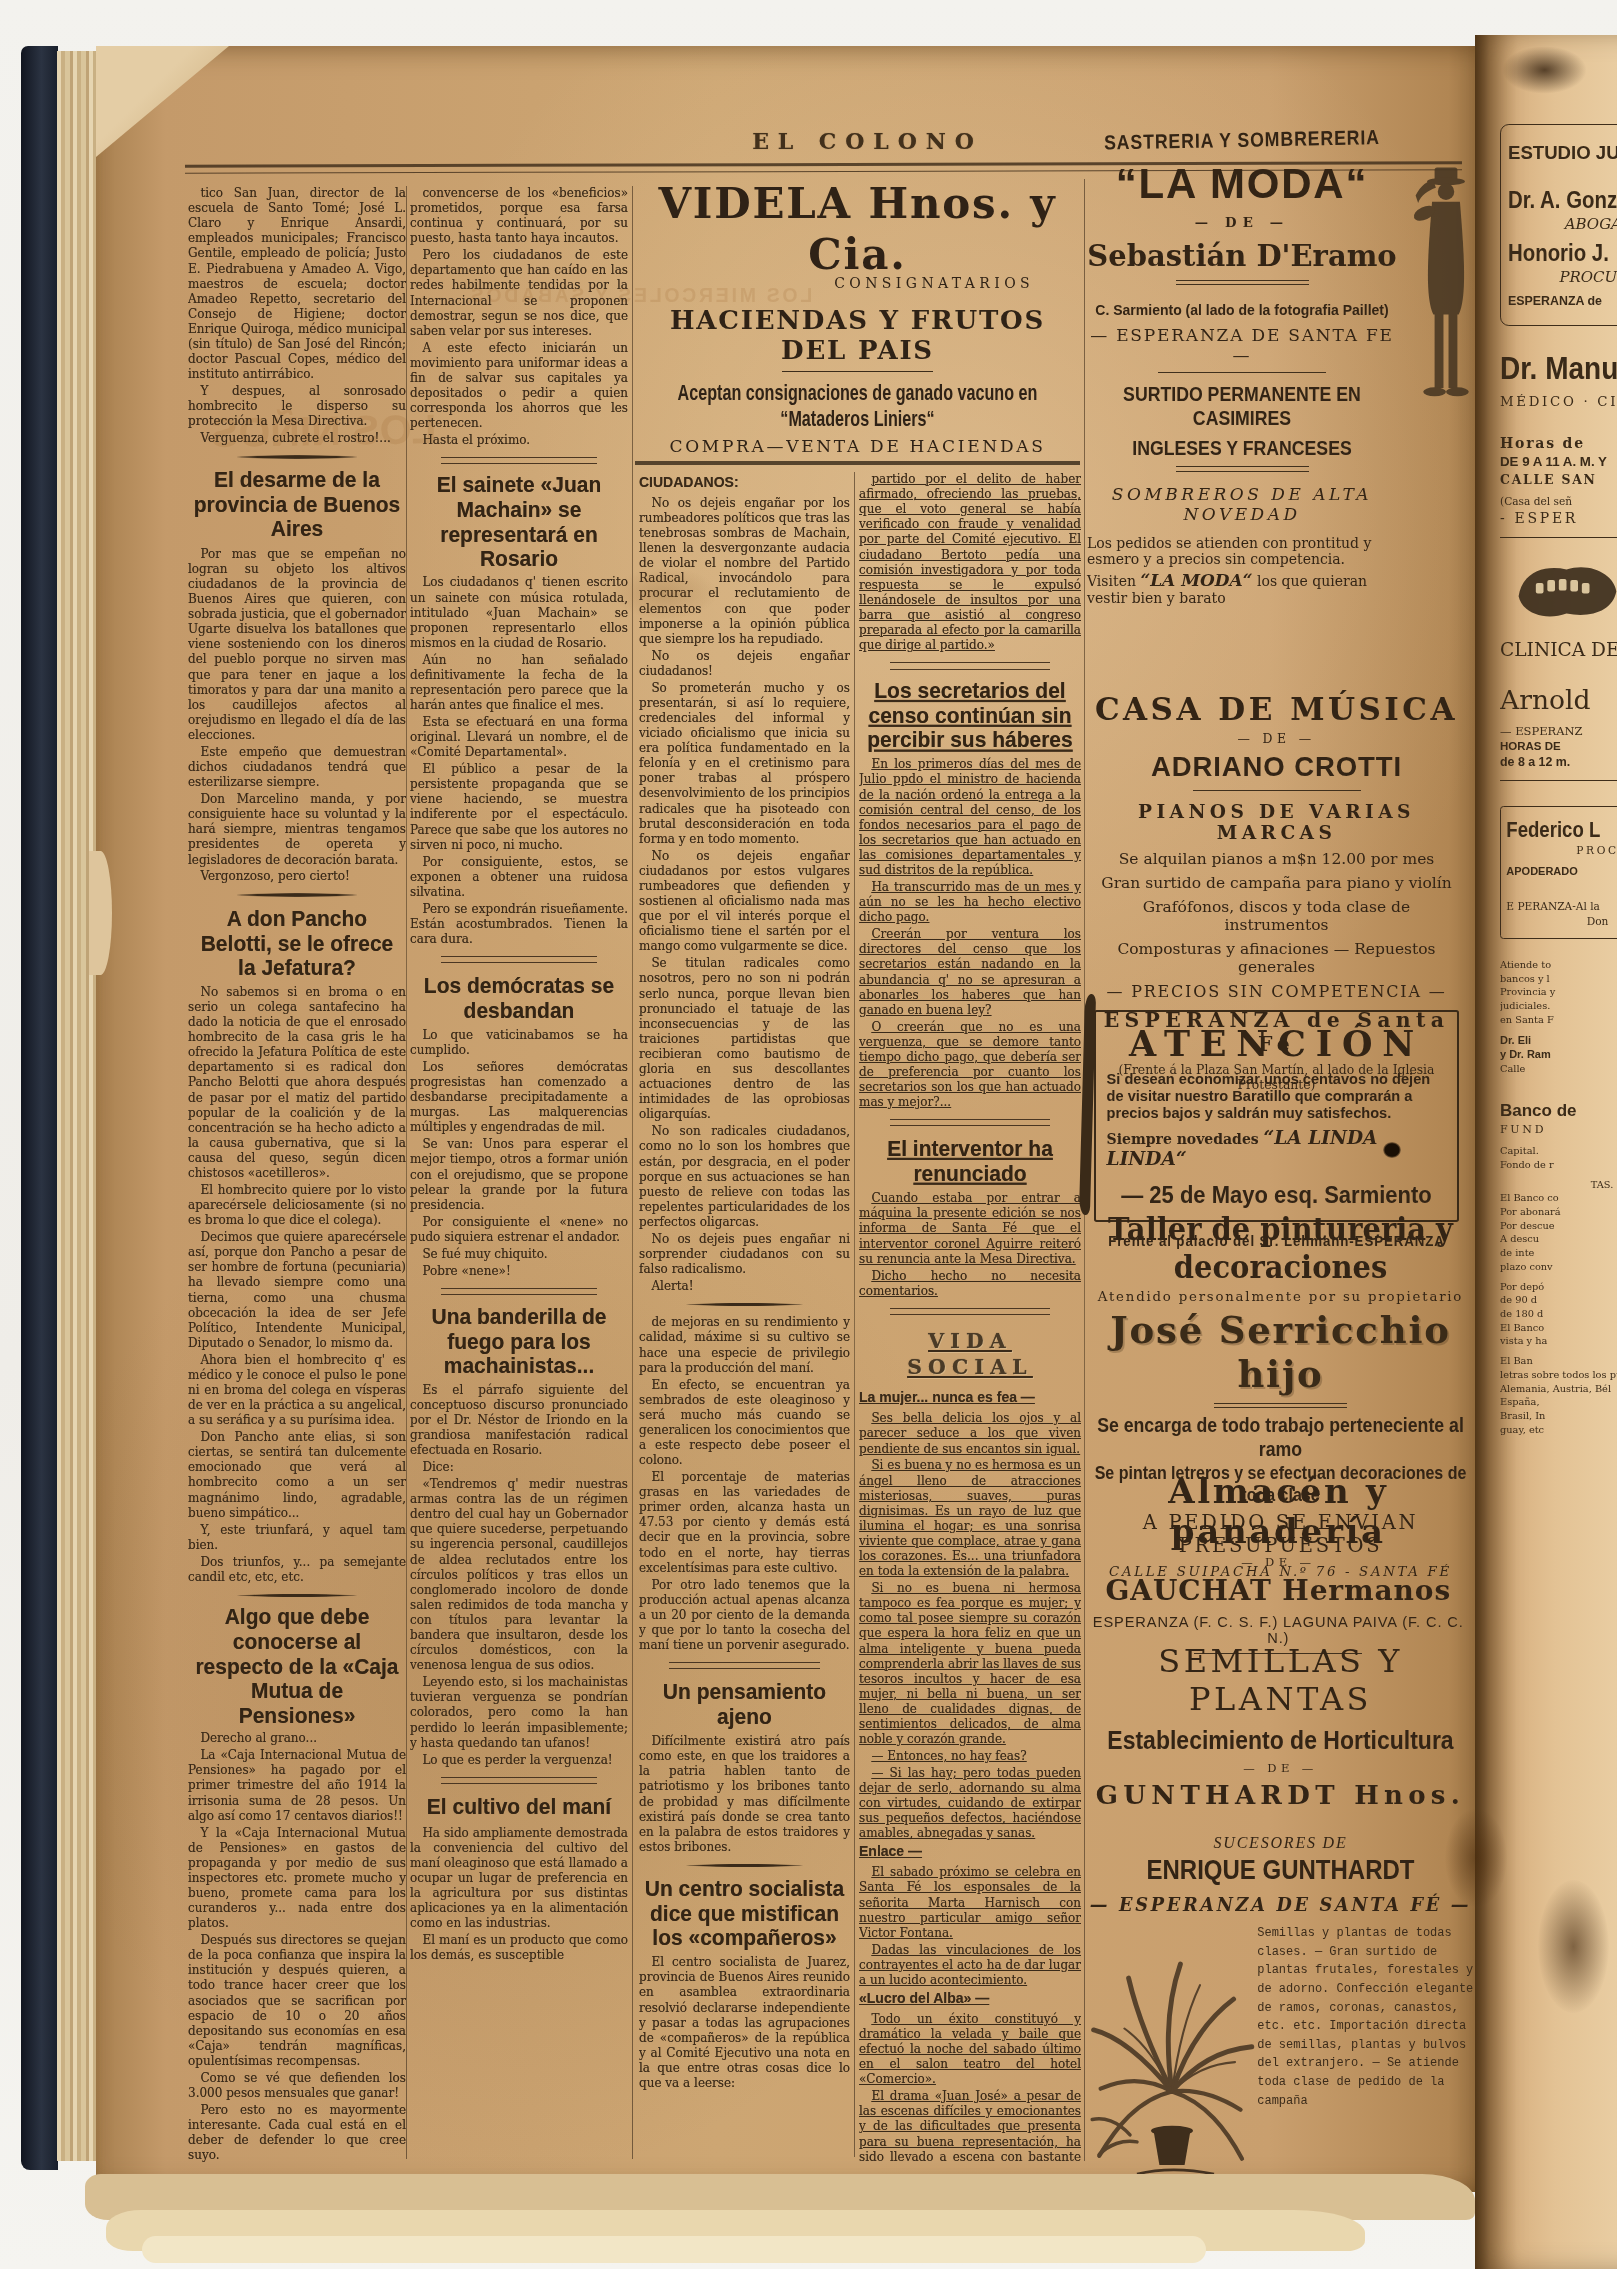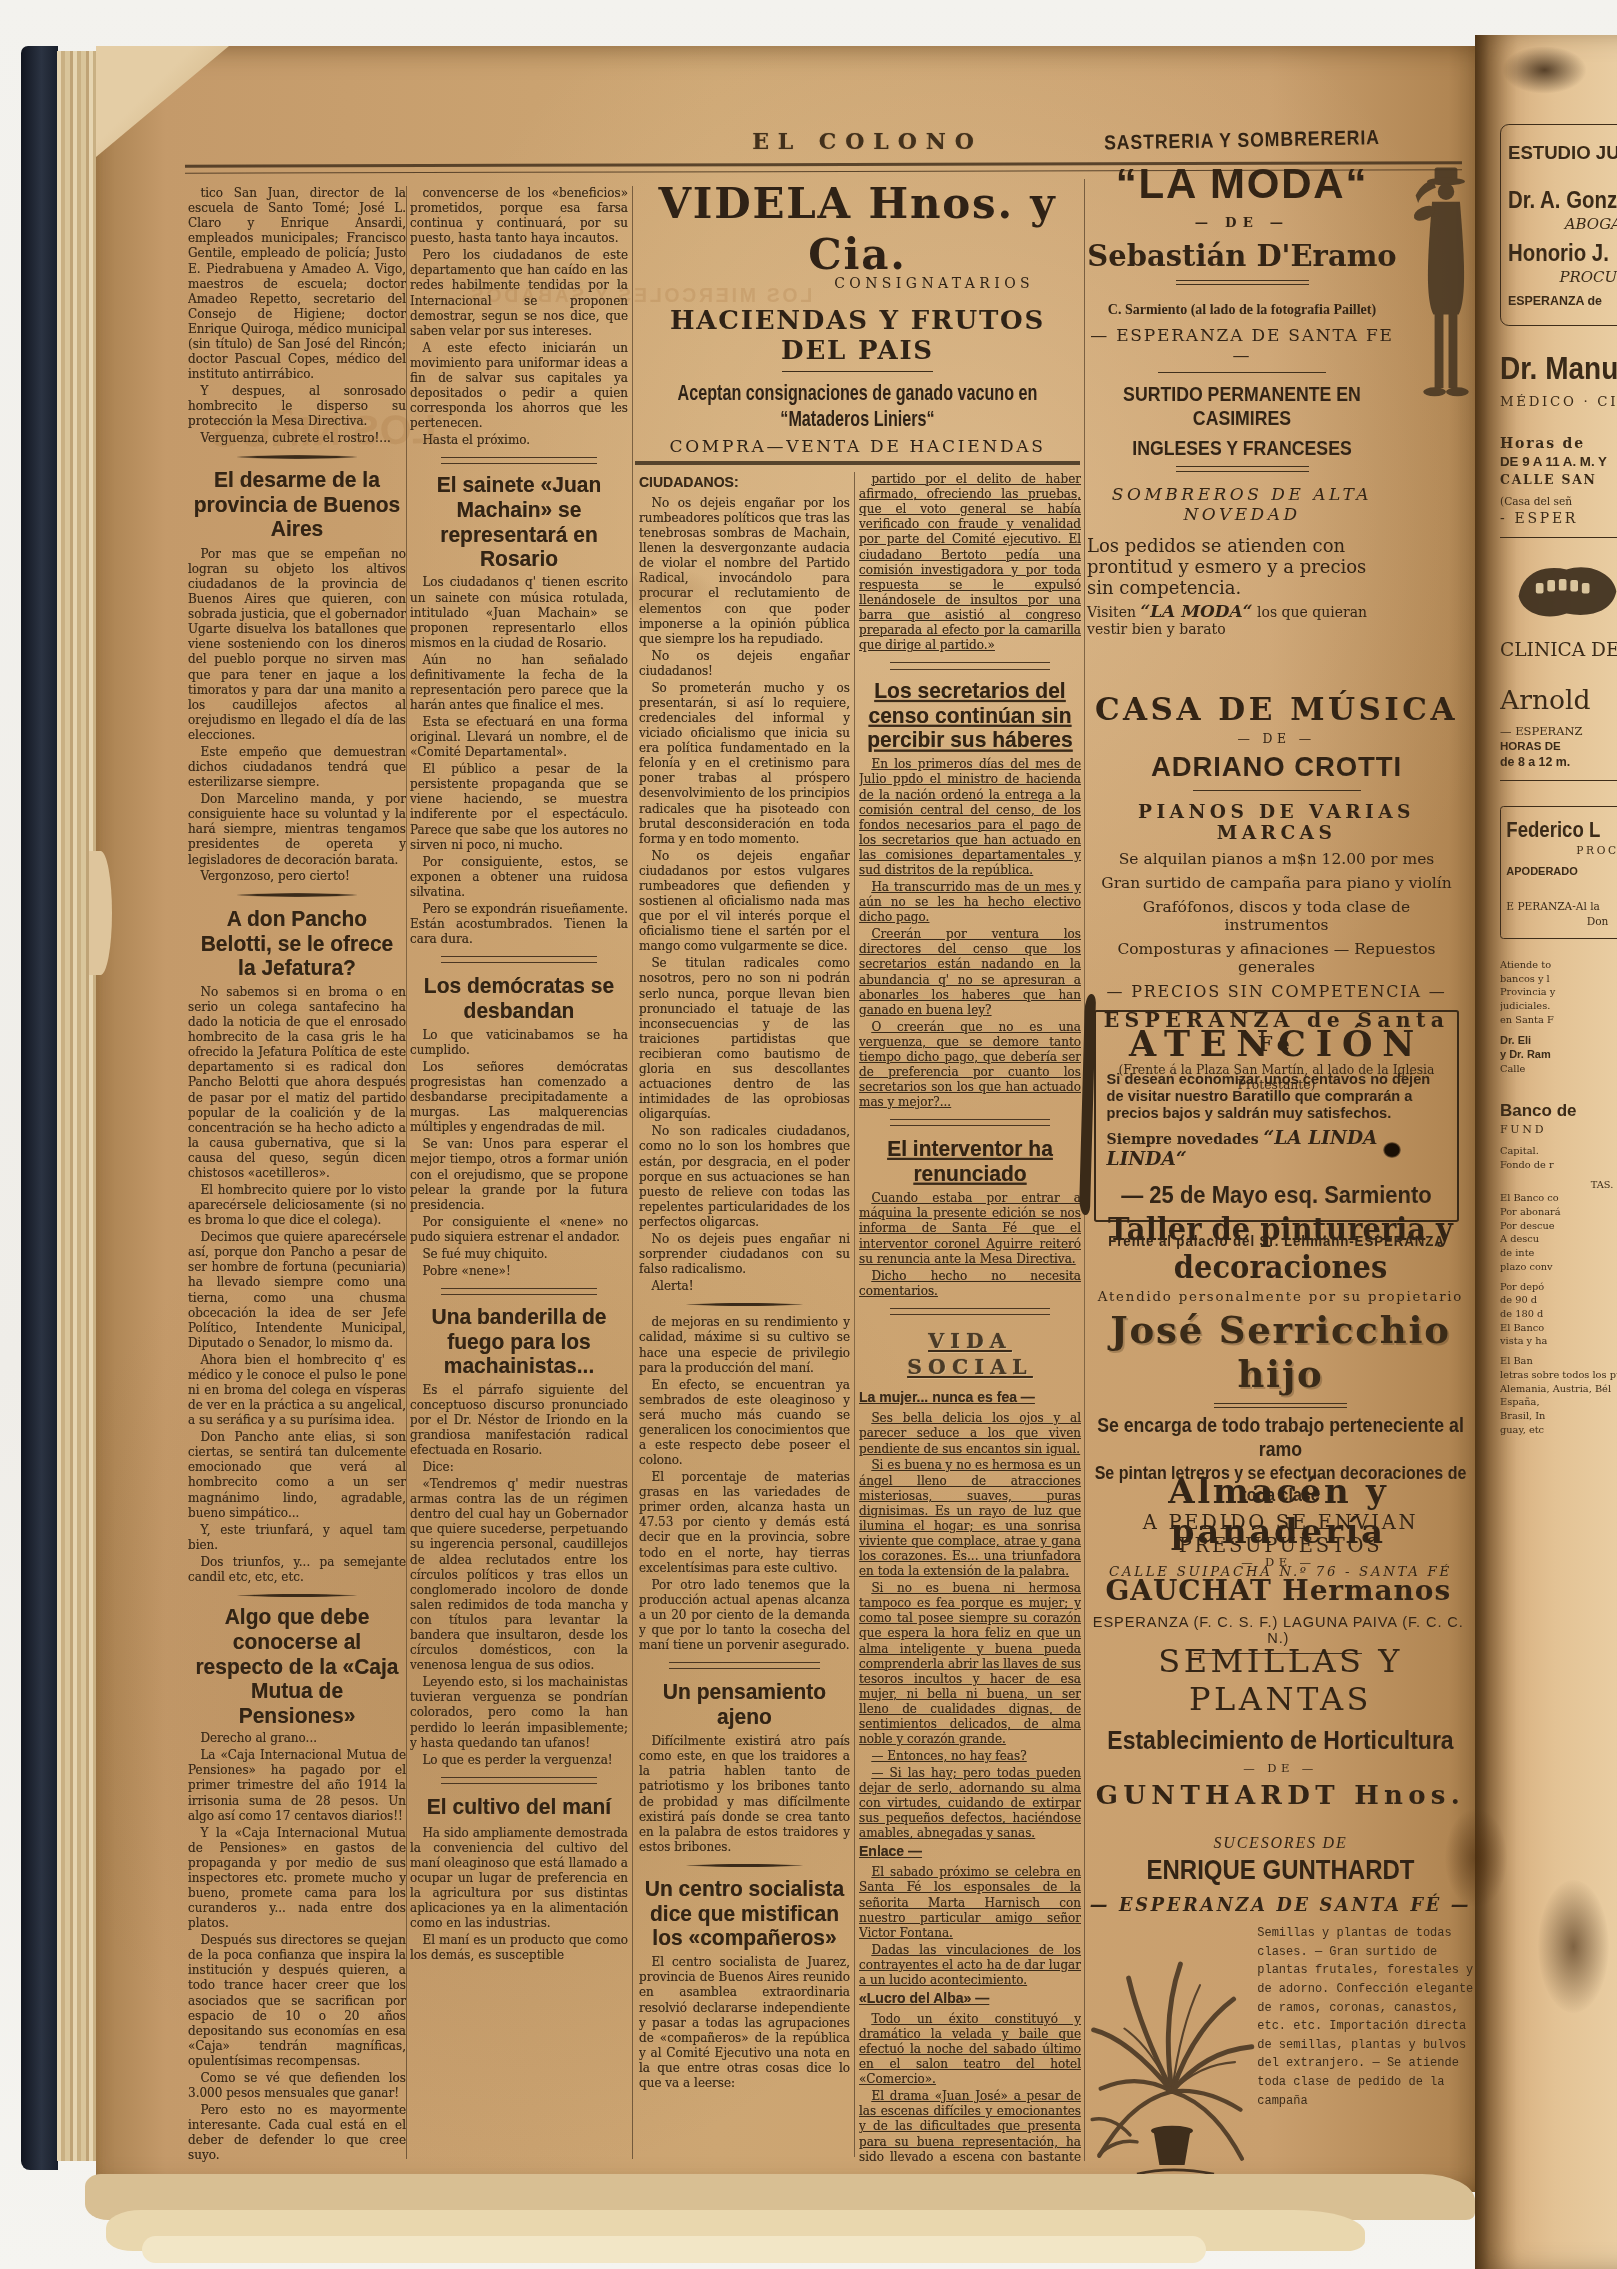--- a/index.html
+++ b/index.html
@@ -85,25 +85,25 @@
   #ad-col{left:991px;top:35px;width:387px;height:2084px;overflow:visible;color:#33241566;color:#332415;}
   .ad{position:absolute;text-align:center;}
   .rs{height:3.5px;width:133px;margin:7px auto;border-top:0.9px solid #40301d;border-bottom:0.9px solid #40301d;}
   .rt{height:1.8px;width:168px;margin:7px auto;border-top:1.8px solid #40301d;}
 
   #ad-lamoda{left:0;top:49px;width:310px;}
   .lm-arc{font-family:"Liberation Sans",sans-serif;font-weight:bold;font-size:17.7px;letter-spacing:0.9px;transform:scaleY(1.15) rotate(-1deg);}
   .lm-title{font-family:"Liberation Sans",sans-serif;font-weight:bold;font-size:42px;letter-spacing:1.8px;margin-top:8.9px;transform:scaleY(1.02);}
   .lm-de{font-size:13.3px;letter-spacing:6.2px;margin-top:7px;font-weight:bold;}
   .lm-owner{font-weight:bold;font-size:29px;margin-top:8.9px;transform:scaleY(1.05);}
-  .lm-addr{font-family:Liberation Serif, serif;font-weight:bold;font-size:14px;margin-top:17px;transform:scaleY(1.05);}
+  .lm-addr{font-family:Liberation Sans, sans-serif;font-weight:bold;font-size:14px;margin-top:17px;transform:scaleY(1.05);}
   .lm-city{font-size:17px;letter-spacing:1.8px;margin-top:7px;}
   .lm-l1{font-family:"Liberation Sans",sans-serif;font-weight:bold;font-size:17.7px;margin-top:10.6px;transform:scaleY(1.1);}
   .lm-l2{font-style:italic;font-size:17px;letter-spacing:3.5px;margin-top:12.4px;}
-  .lm-l3{font-size:18px;margin-top:10.6px;text-align:left;}
+  .lm-l3{font-size:14px;margin-top:10.6px;text-align:left;}
   .lm-l4{font-size:14px;margin-top:3.5px;text-align:left;}
   .lm-l4 b{font-style:italic;font-size:17px;}
   #tailor{left:1312px;top:105px;width:76px;height:284px;opacity:.88;}
 
   #ad-casa{left:3.5px;top:610px;width:372px;}
   .cm-title{font-weight:bold;font-size:31px;letter-spacing:3.5px;}
   .cm-de{font-size:12.4px;letter-spacing:4.4px;margin-top:3.5px;}
   .cm-owner{font-family:"Liberation Sans",sans-serif;font-weight:bold;font-size:27.5px;letter-spacing:0.9px;margin-top:5.3px;}
   .cm-l1{font-weight:bold;font-size:18.6px;letter-spacing:4.4px;margin-top:8.9px;}
   .cm-l2,.cm-l3,.cm-l4,.cm-l5{font-size:15.5px;margin-top:6.2px;}

